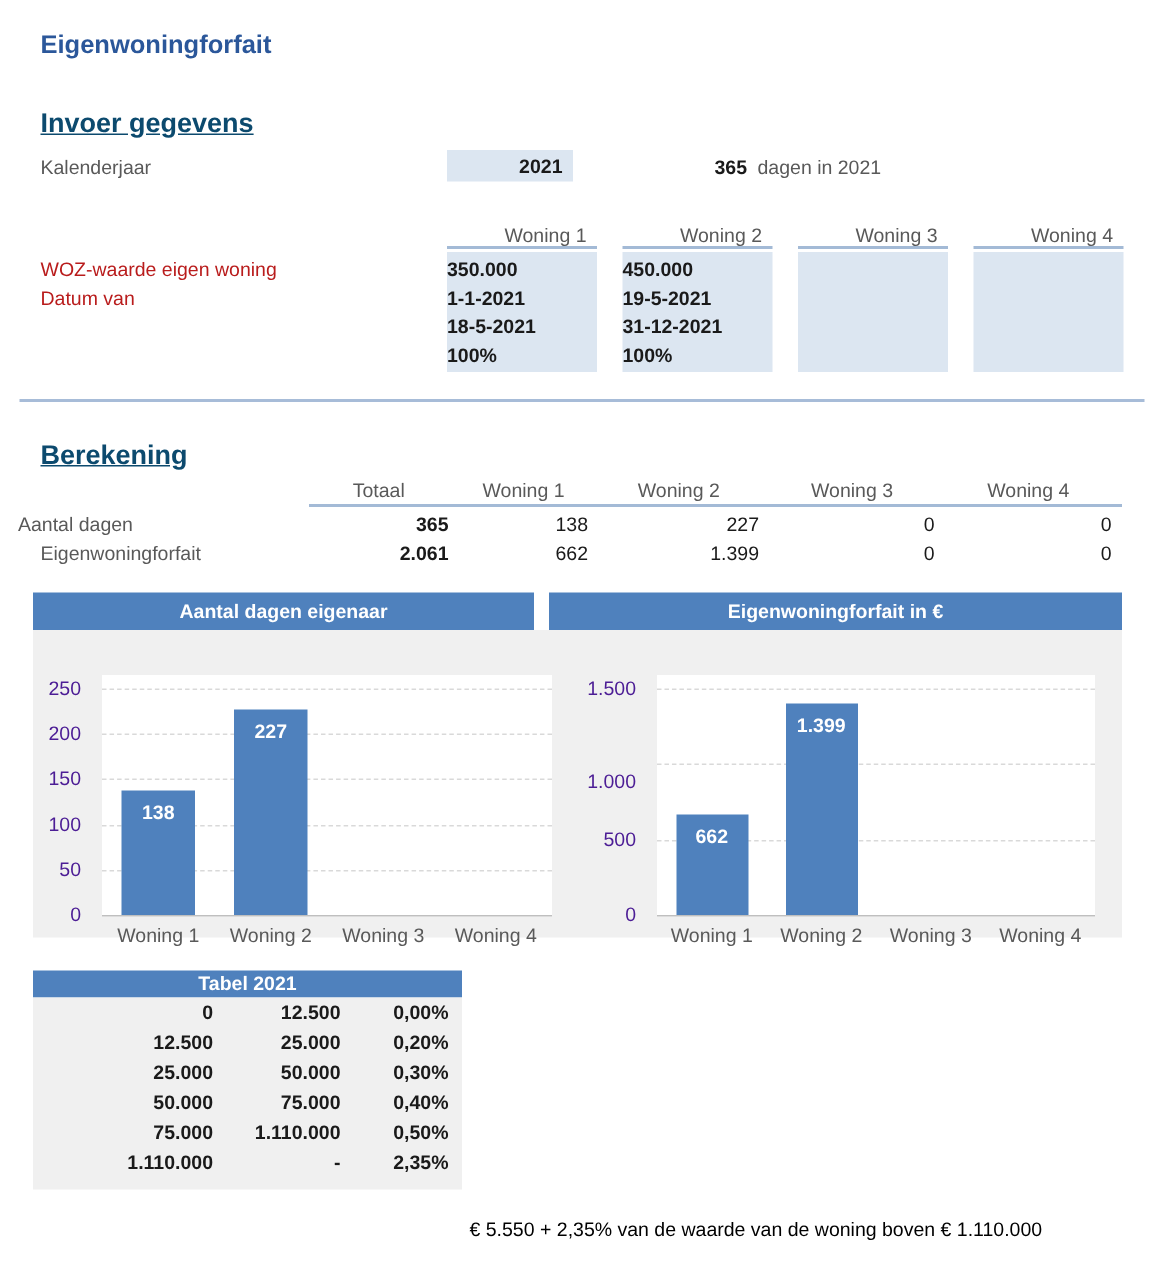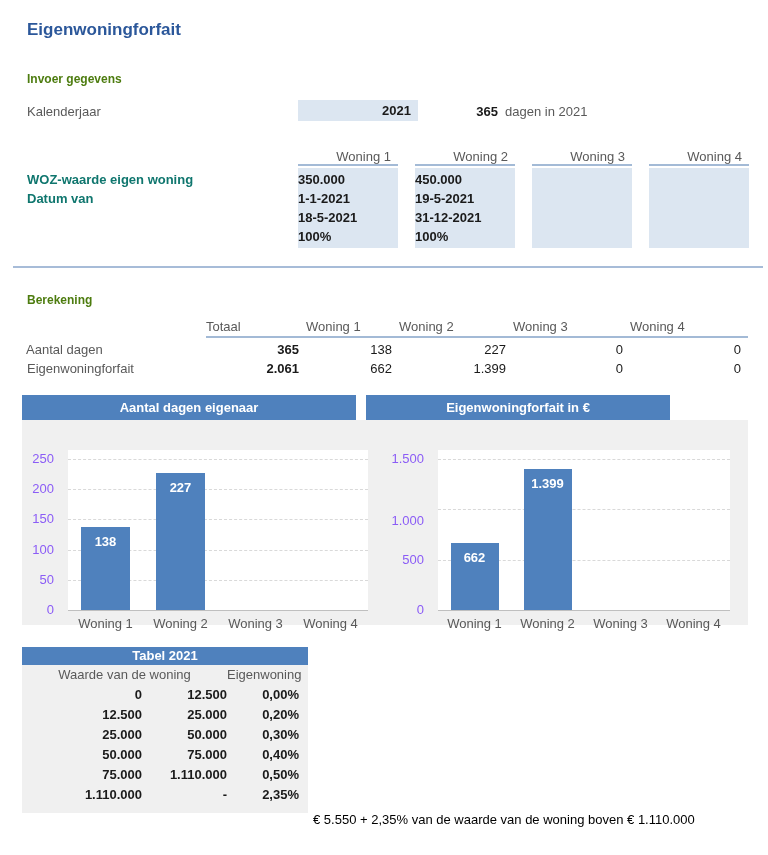--- a/index.html
+++ b/index.html
@@ -3,58 +3,58 @@
 <meta charset="utf-8">
 <style>
   html,body { margin:0; padding:0; }
   body {
     width:768px; height:855px; position:relative; background:#ffffff;
     font-family:"Liberation Sans", sans-serif; font-size:13px; color:#1a1a1a;
     overflow:hidden;
   }
   .abs { position:absolute; }
   .page-title { left:27px; top:20px; font-size:17px; font-weight:bold; color:#2b579a; }
-  .sec-h { left:27px; font-size:12px; font-weight:bold; color:#4d7c0f; }
+  .sec-h { left:27px; font-size:18px; font-weight:bold; color:#0c4a6e;text-decoration:underline; }
   .lbl { color:#595959; }
   .bold { font-weight:bold; color:#1a1a1a; }
 
-  .kal-cell { left:298px; top:100px; width:120px; height:21px; background:#dce6f1;
+  .kal-cell { left:298px; top:100px; width:84px; height:21px; background:#dce6f1;
     line-height:21px; text-align:right; padding-right:7px; box-sizing:border-box;
     font-weight:bold; color:#1a1a1a; }
   .days-val { left:430px; top:104px; width:68px; text-align:right; font-weight:bold; }
 
   .col-h { top:148px; width:100px; height:18px; line-height:18px; text-align:right;
     padding-right:7px; box-sizing:border-box; color:#595959;
     border-bottom:2px solid #a3bad6; }
 
   .row-labels { left:27px; top:170px; width:260px; }
-  .row-labels div { height:19px; line-height:19px; color:#0f766e;font-weight:bold; }
+  .row-labels div { height:19px; line-height:19px; color:#b91c1c; }
 
   .cell-block { top:168px; width:100px; height:80px; background:#dce6f1;
     box-sizing:border-box; padding-top:2px; }
   .cell-block .cell { height:19px; line-height:19px; text-align:left;
     padding-right:7px; font-weight:bold; color:#1a1a1a; }
 
   .separator { left:13px; top:266px; width:750px; height:2px; background:#a7bcd8; }
 
-  .b-col { height:18px; line-height:18px; text-align:left; box-sizing:border-box;
+  .b-col { height:18px; line-height:18px; text-align:center; box-sizing:border-box;
     padding-right:7px; color:#595959; }
   .b-underline { left:206px; top:336px; width:542px; height:2px; background:#a3bad6; }
   .b-val { height:19px; line-height:19px; text-align:right; box-sizing:border-box; padding-right:7px; }
 
   #charts { left:22px; top:395px; width:726px; height:230px; }
   .charts-bg { left:0; top:25px; width:726px; height:205px; background:#f0f0f0; }
   .chart-hdr { top:0; height:25px; line-height:25px; background:#4f81bd; color:#ffffff;
     font-weight:bold; text-align:center; }
   .plot { background:#ffffff; border-bottom:1px solid #bfbfbf; box-sizing:content-box; }
   .gridline { position:absolute; left:0; width:100%; height:0; border-top:1px dashed #d9d9d9; }
   .bar { position:absolute; bottom:0; }
   .bar-label { position:absolute; top:7px; left:0; width:100%; text-align:center;
     color:#ffffff; font-weight:bold; }
-  .ytick { position:absolute; width:36px; text-align:right; color:#8b5cf6; height:16px; line-height:16px; }
+  .ytick { position:absolute; width:36px; text-align:right; color:#4c1d95; height:16px; line-height:16px; }
   .xlabel { position:absolute; text-align:center; color:#595959; height:16px; line-height:16px; }
 
   #tabel { left:22px; top:647px; width:286px; }
   .tabel-hdr { height:18px; line-height:18px; background:#4f81bd; color:#ffffff;
     font-weight:bold; text-align:center; }
   .tabel-body { background:#f0f0f0; padding-bottom:8px; }
   .t-row { display:grid; grid-template-columns:120px 85px 72px; height:20px;
     line-height:20px; padding-right:9px; box-sizing:border-box; }
   .t-row > div { text-align:right; }
   .t-group { grid-template-columns:205px 72px; color:#595959; }
@@ -115,38 +115,38 @@
 
 <div class="abs sec-h" style="top:293px">Berekening</div>
 
 <div class="abs b-col" style="left:206px;top:318px;width:100px">Totaal</div>
 <div class="abs b-col" style="left:306px;top:318px;width:93px">Woning 1</div>
 <div class="abs b-col" style="left:399px;top:318px;width:114px">Woning 2</div>
 <div class="abs b-col" style="left:513px;top:318px;width:117px">Woning 3</div>
 <div class="abs b-col" style="left:630px;top:318px;width:118px">Woning 4</div>
 <div class="abs b-underline"></div>
 
-<div class="abs lbl" style="left:26px;top:342px">Aantal dagen</div>
+<div class="abs lbl" style="left:12px;top:342px">Aantal dagen</div>
 <div class="abs b-val bold" style="left:206px;top:340px;width:100px">365</div>
 <div class="abs b-val" style="left:306px;top:340px;width:93px">138</div>
 <div class="abs b-val" style="left:399px;top:340px;width:114px">227</div>
 <div class="abs b-val" style="left:513px;top:340px;width:117px">0</div>
 <div class="abs b-val" style="left:630px;top:340px;width:118px">0</div>
 
 <div class="abs lbl" style="left:27px;top:361px">Eigenwoningforfait</div>
 <div class="abs b-val bold" style="left:206px;top:359px;width:100px">2.061</div>
 <div class="abs b-val" style="left:306px;top:359px;width:93px">662</div>
 <div class="abs b-val" style="left:399px;top:359px;width:114px">1.399</div>
 <div class="abs b-val" style="left:513px;top:359px;width:117px">0</div>
 <div class="abs b-val" style="left:630px;top:359px;width:118px">0</div>
 
 <div class="abs" id="charts">
   <div class="abs charts-bg"></div>
   <div class="abs chart-hdr" style="left:0;width:334px">Aantal dagen eigenaar</div>
-  <div class="abs chart-hdr" style="left:344px;width:304px">Eigenwoningforfait in €</div>
+  <div class="abs chart-hdr" style="left:344px;width:382px">Eigenwoningforfait in €</div>
   <div class="abs plot" id="plot0" style="left:46px;top:55px;width:300px;height:160px">
       <div class="gridline" style="top: 129.8px;"></div>
       <div class="gridline" style="top: 99.6px;"></div>
       <div class="gridline" style="top: 69.4px;"></div>
       <div class="gridline" style="top: 39.2px;"></div>
       <div class="gridline" style="top: 9px;"></div>
       <div class="bar" style="left: 13px; width: 49px; height: 83.352px; background: rgb(79, 129, 189);">
         <div class="bar-label">138</div>
       </div>
       <div class="bar" style="left: 88px; width: 49px; height: 137.108px; background: rgb(79, 129, 189);">
@@ -180,24 +180,20 @@
     <div class="ytick abs" style="left: 366px; top: 56px;">1.500</div>
     <div class="xlabel abs" style="left: 416px; width: 73px; top: 221px;">Woning 1</div>
     <div class="xlabel abs" style="left: 489px; width: 73px; top: 221px;">Woning 2</div>
     <div class="xlabel abs" style="left: 562px; width: 73px; top: 221px;">Woning 3</div>
     <div class="xlabel abs" style="left: 635px; width: 73px; top: 221px;">Woning 4</div>
   </div>
 
 <div class="abs" id="tabel">
   <div class="tabel-hdr">Tabel 2021</div>
   <div class="tabel-body">
-    <div class="t-row t-group">
-      <div class="g1">Waarde van de woning</div>
-      <div>Eigenwoning</div>
-    </div>
     <div class="t-row t-data">
       <div>0</div>
       <div>12.500</div>
       <div>0,00%</div>
     </div>
     <div class="t-row t-data">
       <div>12.500</div>
       <div>25.000</div>
       <div>0,20%</div>
     </div>

